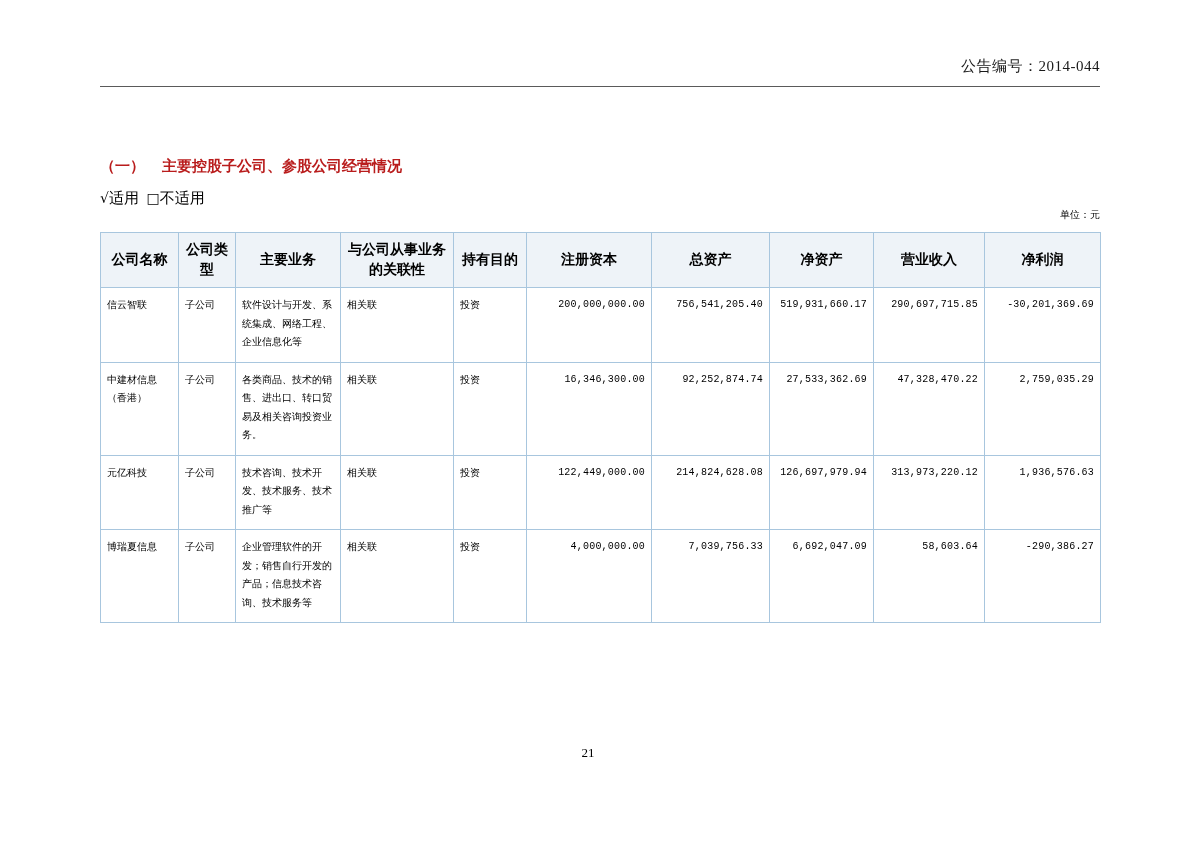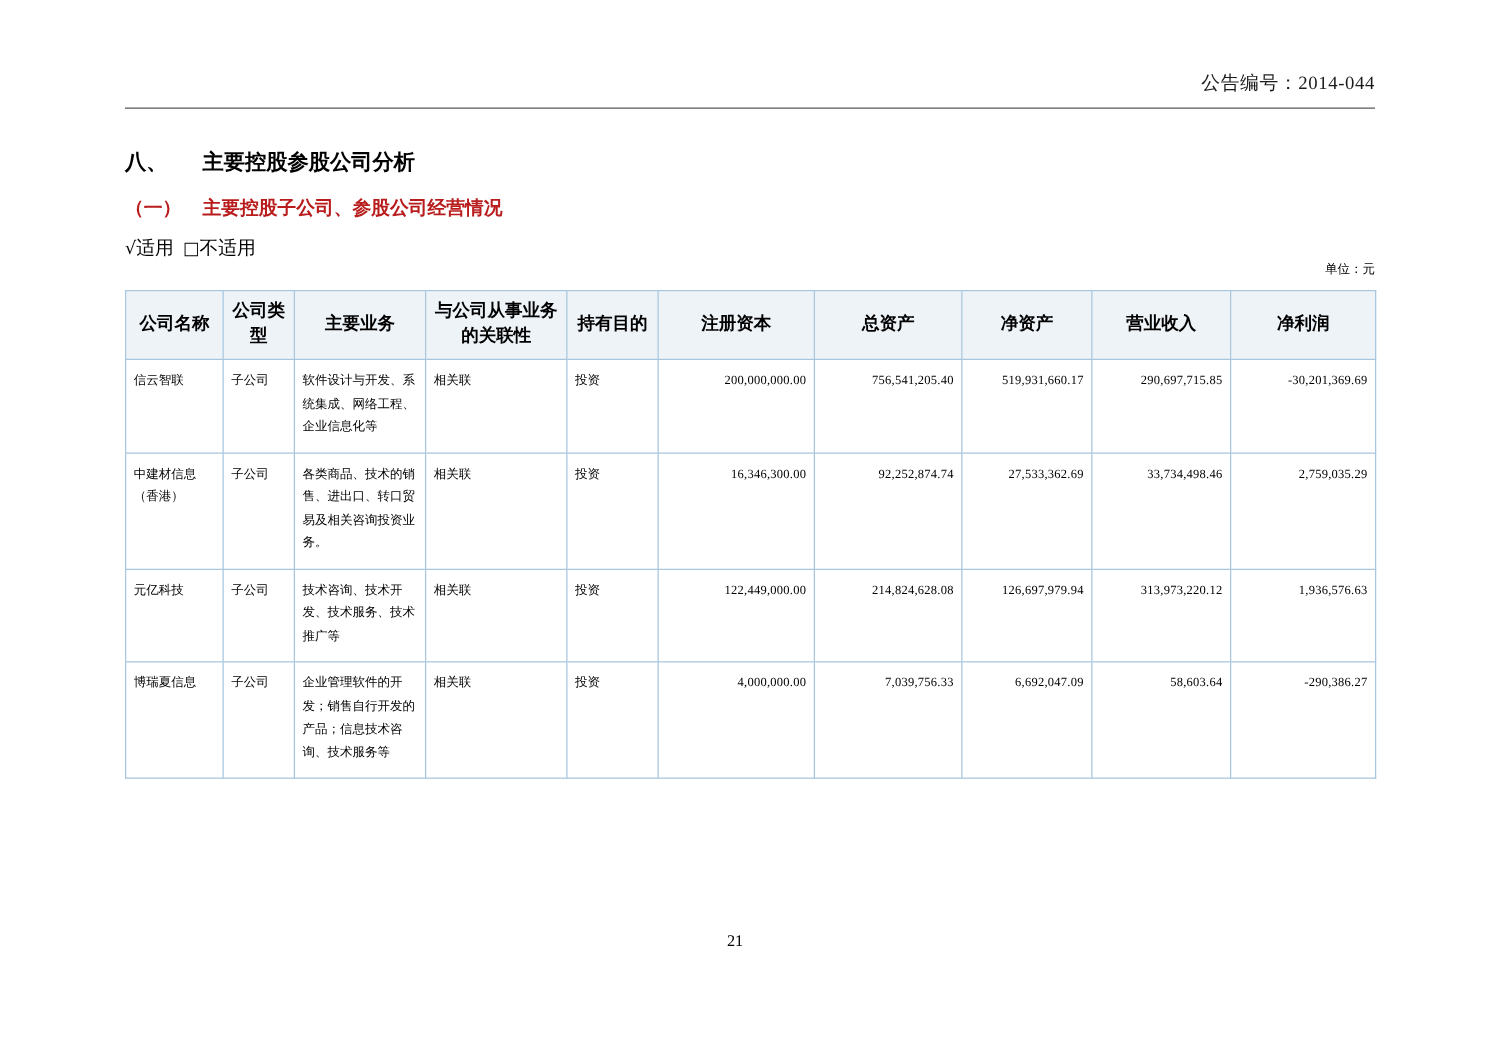--- a/index.html
+++ b/index.html
@@ -113,33 +113,30 @@
   .row-first td { height: 62px; }
   .page-number {
     position: absolute;
     top: 745px;
     left: 0;
     width: 1176px;
     text-align: center;
     font-size: 13px;
     color: #000;
   }
-  .num-cell { font-family: Liberation Serif, serif; }
+  .num-cell { font-family: Liberation Mono, monospace; }
 </style>
 </head>
 <body>
 
 <div class="page">
 
   <div class="header-code">公告编号：2014-044</div>
   <div class="header-rule"></div>
 
-  <div class="section-title">
-    <span class="num">八、</span><span>主要控股参股公司分析</span>
-  </div>
 
   <div class="subsection-title">
     <span class="num">（一）</span><span>主要控股子公司、参股公司经营情况</span>
   </div>
 
   <div class="applicability">
     <span class="chk">√</span><span>适用</span>&nbsp;
     <span class="chk">□</span><span>不适用</span>
   </div>
 
@@ -224,21 +221,21 @@
         <td class="c-num num-cell">
             <div class="cell-pad">16,346,300.00</div>
           </td>
         <td class="c-num num-cell">
             <div class="cell-pad">92,252,874.74</div>
           </td>
         <td class="c-num num-cell">
             <div class="cell-pad">27,533,362.69</div>
           </td>
         <td class="c-num num-cell">
-            <div class="cell-pad">33,734,498.46</div>
+            <div class="cell-pad">47,328,470.22</div>
           </td>
         <td class="c-num num-cell">
             <div class="cell-pad">2,759,035.29</div>
           </td>
       </tr>
       <tr>
         <td class="c-name">
             <div class="cell-pad">元亿科技</div>
           </td>
         <td class="c-type">

